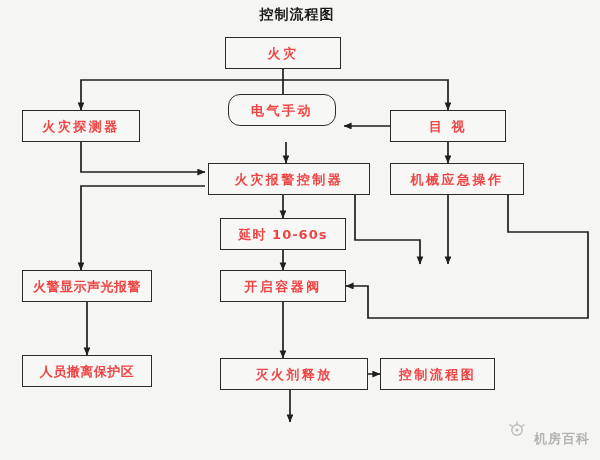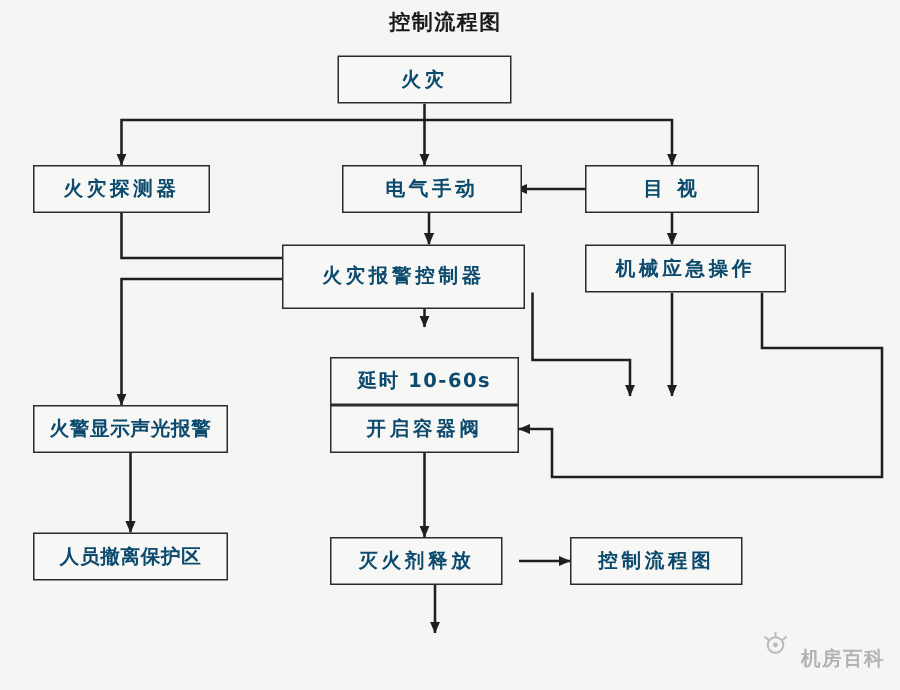--- a/index.html
+++ b/index.html
@@ -24,27 +24,27 @@
   .node{
     position:absolute;
     box-sizing:border-box;
     background:#f7f7f5;
     border:1.6px solid #2b2b2b;
     display:flex;
     align-items:center;
     justify-content:center;
     font-size:13px;
     font-weight:700;
-    color:#0c4a6e;
+    color:#ef4444;
     letter-spacing:2.5px;
     text-align:left;
     line-height:1;
     white-space:nowrap;
   }
-  .node.mono-num{letter-spacing:1px;margin-top:20px;}
+  .node.mono-num{letter-spacing:1px;}
   .wm{
     position:absolute;
     right:10px;bottom:12px;
     display:flex;
     align-items:center;
     gap:6px;
     opacity:.42;
   }
   .wm-text{
     font-size:13px;
@@ -101,38 +101,38 @@
       <path d="M346,374 L380,374"></path>
 
       <path d="M290,390 L290,422"></path>
     </g>
   </svg>
 
   <div class="node" style="left:225px;top:37px;width:116px;height:32px;">火灾</div>
 
   <div class="node" style="left:22px;top:110px;width:118px;height:32px;">火灾探测器</div>
 
-  <div class="node" style="left:228px;top:110px;width:120px;height:32px;">电气手动</div>
+  <div class="node" style="left:228px;top:94px;width:108px;height:32px;border-radius:12px;">电气手动</div>
 
   <div class="node" style="left:390px;top:110px;width:116px;height:32px;">目 视</div>
 
-  <div class="node" style="left:188px;top:163px;width:162px;height:43px;">火灾报警控制器</div>
+  <div class="node" style="left:208px;top:163px;width:162px;height:32px;">火灾报警控制器</div>
 
   <div class="node" style="left:390px;top:163px;width:134px;height:32px;">机械应急操作</div>
 
   <div class="node mono-num" style="left:220px;top:218px;width:126px;height:32px;">延时 10-60s</div>
 
   <div class="node" style="left:22px;top:270px;width:130px;height:32px;letter-spacing:.5px;">火警显示声光报警</div>
 
   <div class="node" style="left:220px;top:270px;width:126px;height:32px;">开启容器阀</div>
 
 
   <div class="node" style="left:22px;top:355px;width:130px;height:32px;letter-spacing:.5px;">人员撤离保护区</div>
 
-  <div class="node" style="left:220px;top:358px;width:115px;height:32px;">灭火剂释放</div>
+  <div class="node" style="left:220px;top:358px;width:148px;height:32px;">灭火剂释放</div>
 
   <div class="node" style="left:380px;top:358px;width:115px;height:32px;">控制流程图</div>
 
 
   <div class="wm">
     <svg class="wm-logo" width="22" height="22" viewBox="0 0 22 22" xmlns="http://www.w3.org/2000/svg">
       <circle cx="11" cy="12" r="5.2" fill="none" stroke="#6b6b6b" stroke-width="1.4"></circle>
       <path d="M11,6.8 L11,3.4" stroke="#6b6b6b" stroke-width="1.3"></path>
       <path d="M6.4,8.6 L3.6,6.4" stroke="#6b6b6b" stroke-width="1.3"></path>
       <path d="M15.6,8.6 L18.4,6.4" stroke="#6b6b6b" stroke-width="1.3"></path>

